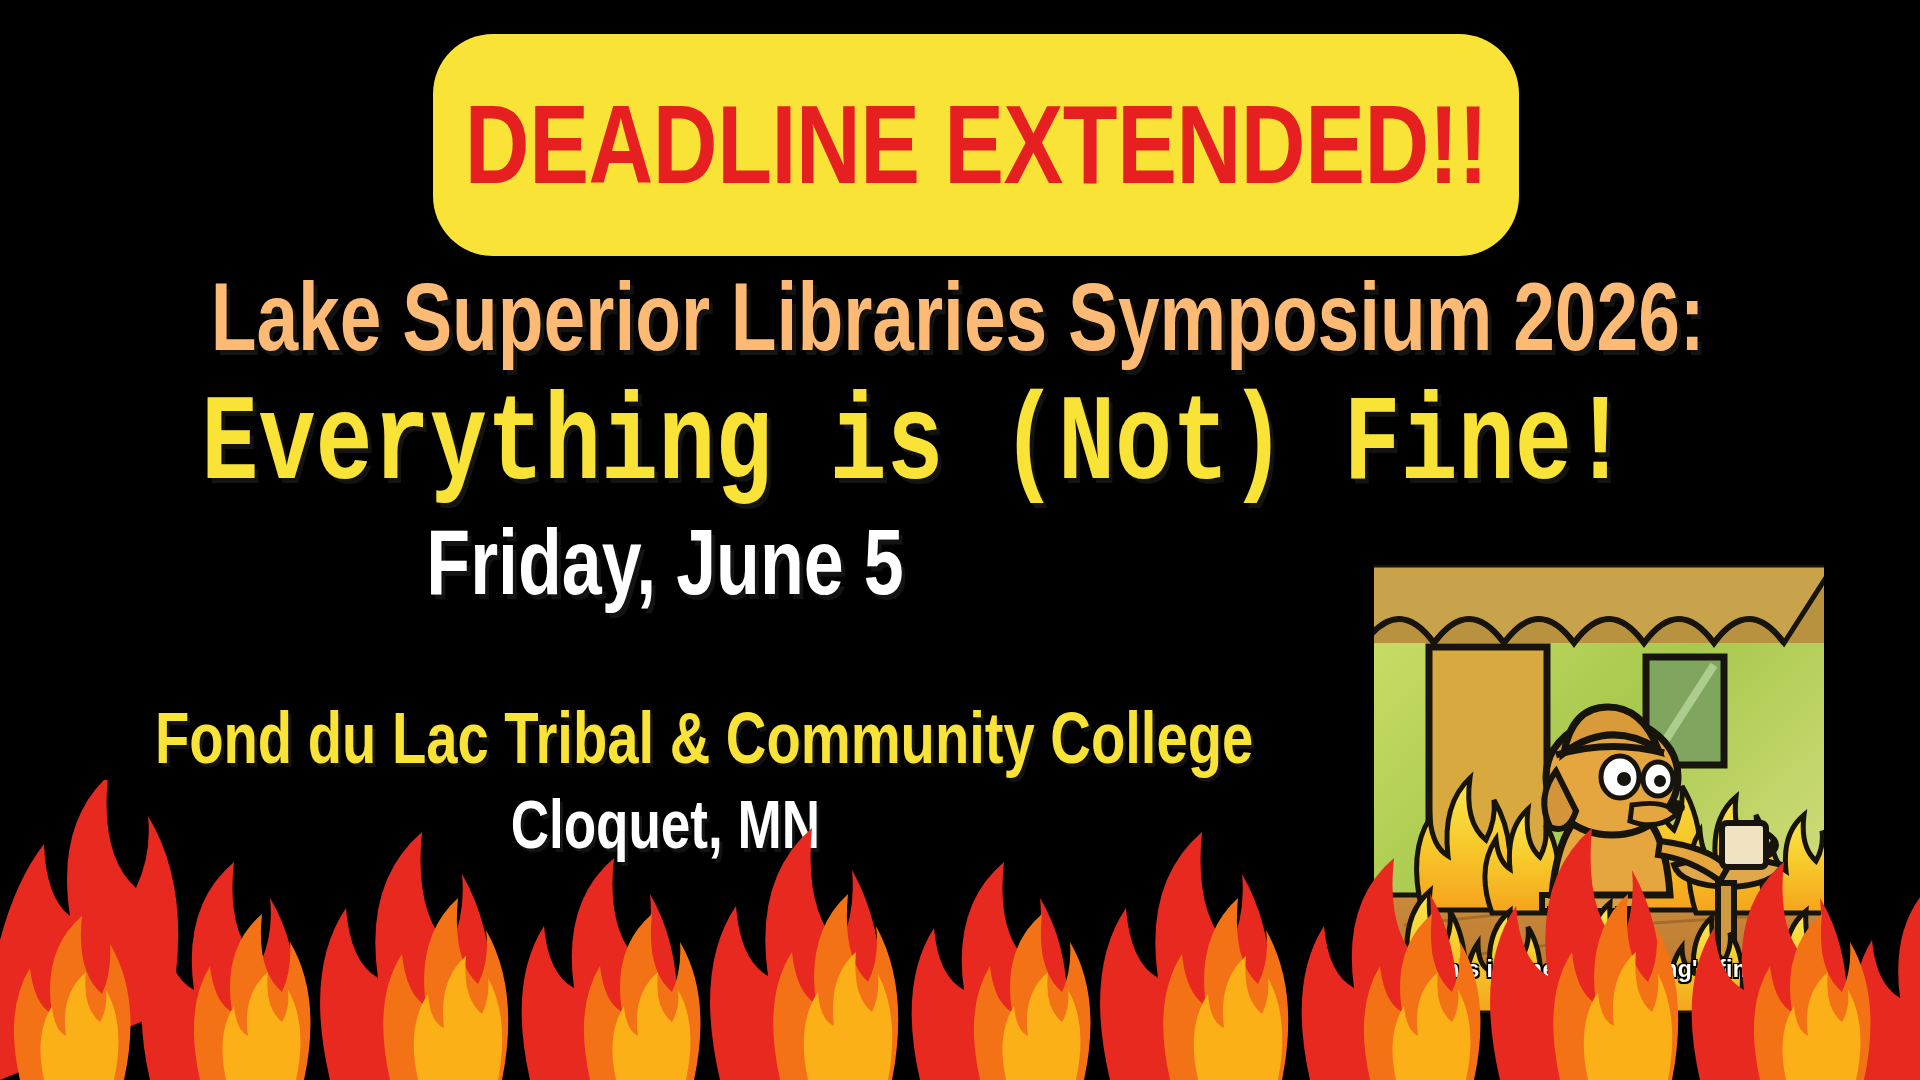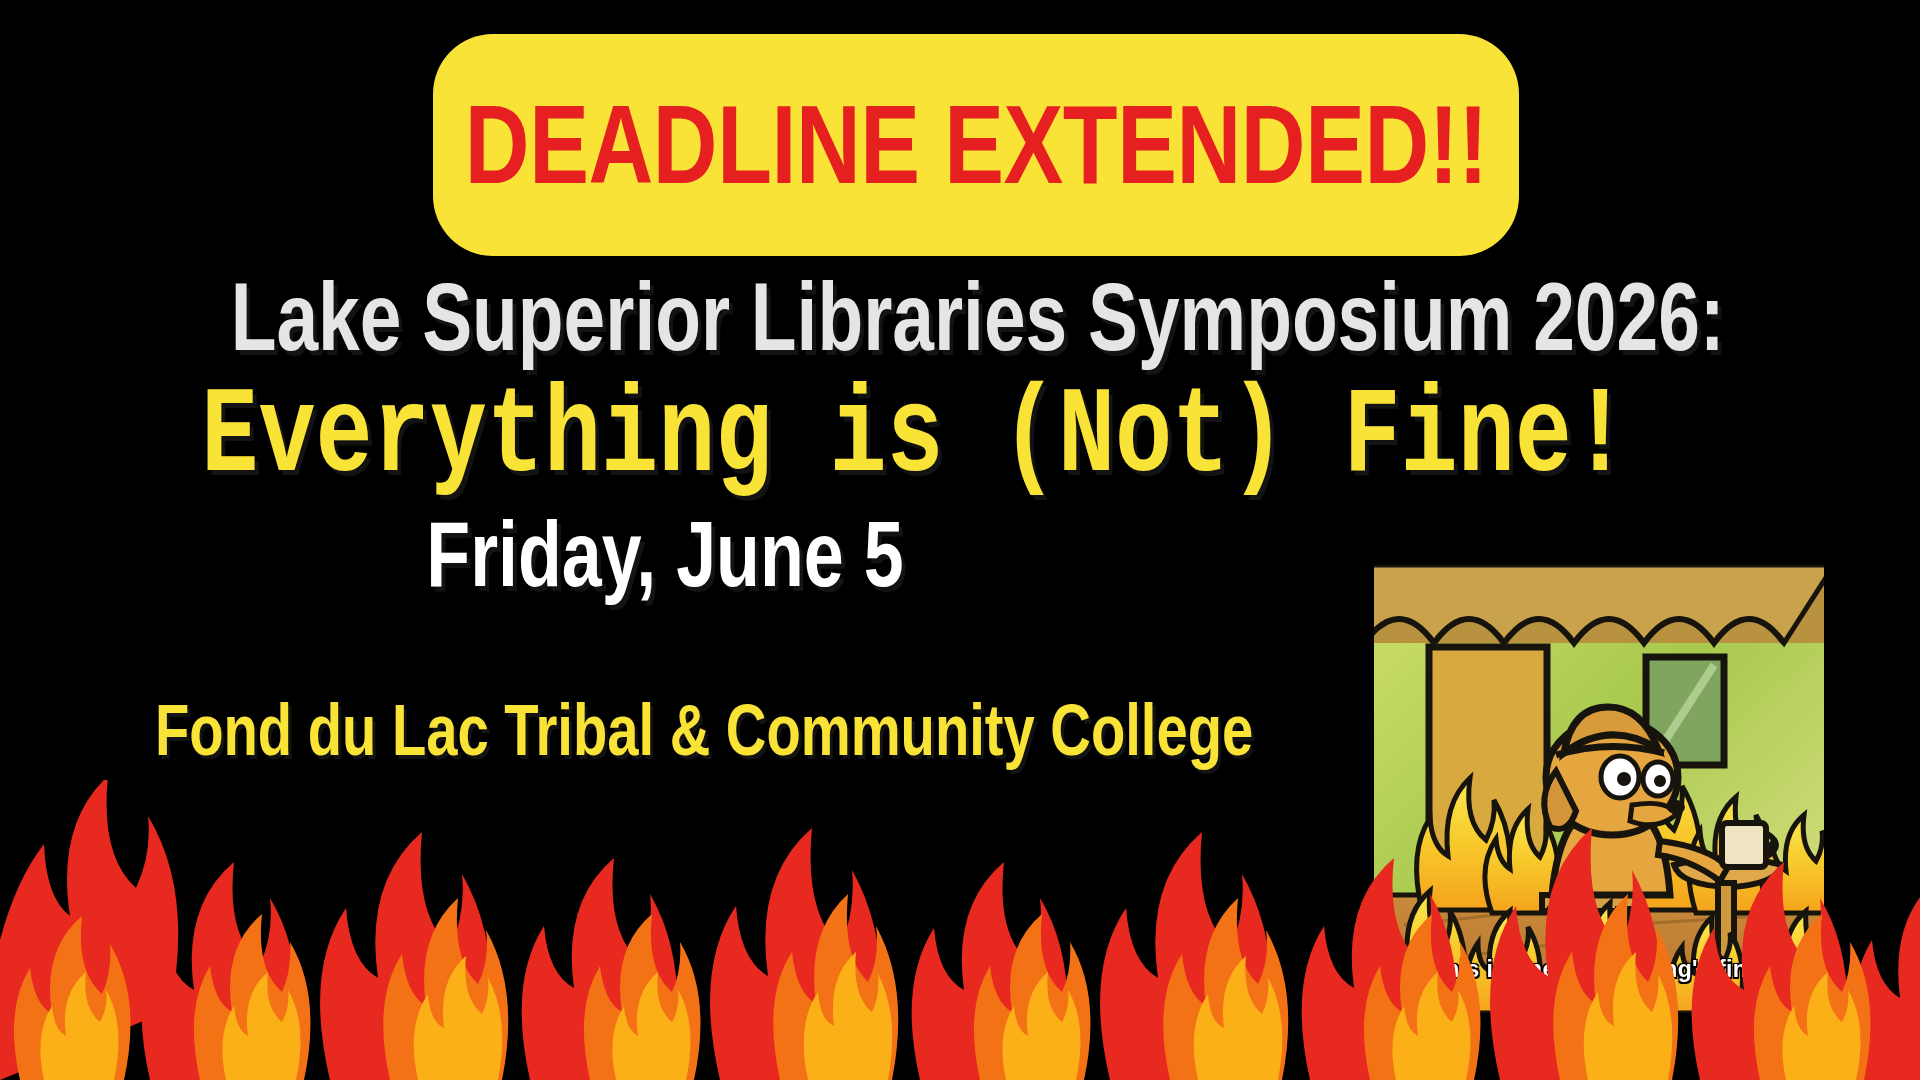--- a/index.html
+++ b/index.html
@@ -58,25 +58,24 @@
     font-weight:bold;
     font-family:"Liberation Sans", sans-serif;
   }
   .squeeze{
     display:inline-block;
     transform:scaleX(0.78);
     transform-origin:center center;
   }
 
   .l-symposium{
-    color:#e5e5e5;
+    color:#fdba74;
     font-size:96px;
     text-shadow:5px 5px 0 rgba(20,20,20,0.95);
-    margin-bottom:10px;
-    padding-left:20px;
+    margin-bottom:18px;
   }
   .l-theme{
     color:#FAE337;
     font-size:122px;
     text-shadow:5px 5px 0 rgba(20,20,20,0.95);
     margin-bottom:8px;
     font-family:Liberation Mono, monospace;
   }
   .l-date{
     color:#FFFFFF;
@@ -136,20 +135,23 @@
       <span class="squeeze">Lake Superior Libraries Symposium 2026:</span>
     </div>
     <div class="line l-theme">
       <span class="squeeze">Everything is (Not) Fine!</span>
     </div>
     <div class="line l-date">
       <span class="squeeze">Friday, June 5</span>
     </div>
     <div class="line l-venue">
       <span class="squeeze">Fond du Lac Tribal &amp; Community College</span>
+    </div>
+    <div class="line l-city">
+      <span class="squeeze">Cloquet, MN</span>
     </div>
   </div>
 
   <div class="meme">
     <svg viewBox="0 0 450 448" xmlns="http://www.w3.org/2000/svg">
       <defs>
         <linearGradient id="wallG" x1="0" y1="0" x2="1" y2="1">
           <stop offset="0%" stop-color="#cfe06a"></stop>
           <stop offset="45%" stop-color="#a8c94e"></stop>
           <stop offset="100%" stop-color="#dfe38a"></stop>

